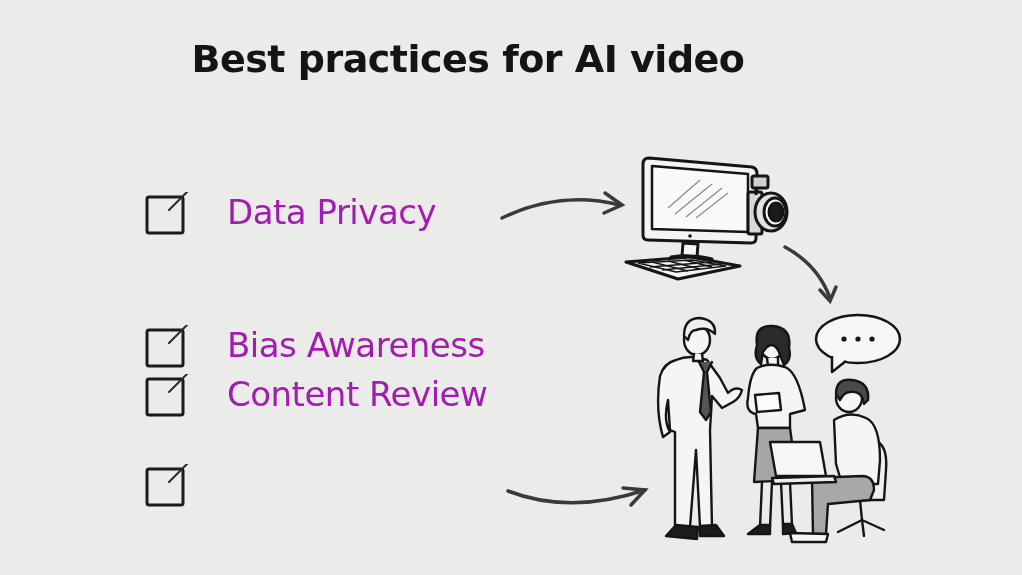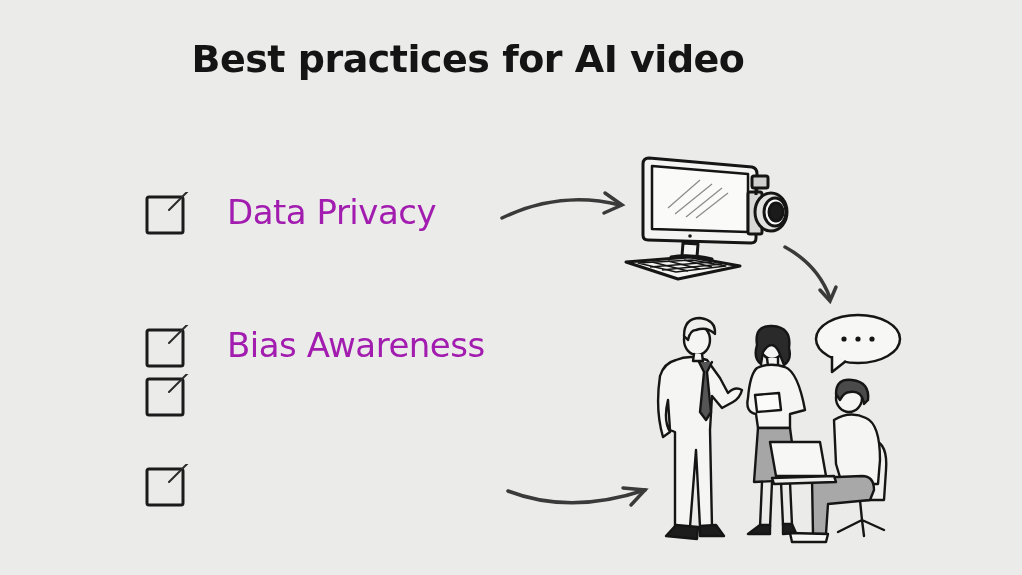--- a/index.html
+++ b/index.html
@@ -52,20 +52,21 @@
       <rect x="2" y="5" width="36" height="36" rx="2" fill="none" stroke="#1b1b1b" stroke-width="3"></rect>
       <path d="M24 18 L44 -2" stroke="#2a2a2a" stroke-width="2" fill="none" stroke-linecap="round"></path>
     </svg>
     <span class="label">Bias Awareness</span>
   </div>
   <div class="item" style="top:182px;">
     <svg class="box" viewBox="0 0 46 46">
       <rect x="2" y="5" width="36" height="36" rx="2" fill="none" stroke="#1b1b1b" stroke-width="3"></rect>
       <path d="M24 18 L44 -2" stroke="#2a2a2a" stroke-width="2" fill="none" stroke-linecap="round"></path>
     </svg>
+    <span class="label">Content Review</span>
   </div>
   <div class="item" style="top:272px;">
     <svg class="box" viewBox="0 0 46 46">
       <rect x="2" y="5" width="36" height="36" rx="2" fill="none" stroke="#1b1b1b" stroke-width="3"></rect>
       <path d="M24 18 L44 -2" stroke="#2a2a2a" stroke-width="2" fill="none" stroke-linecap="round"></path>
     </svg>
   </div>
 </div>
 
 <svg class="art" width="1022" height="575" viewBox="0 0 1022 575">

